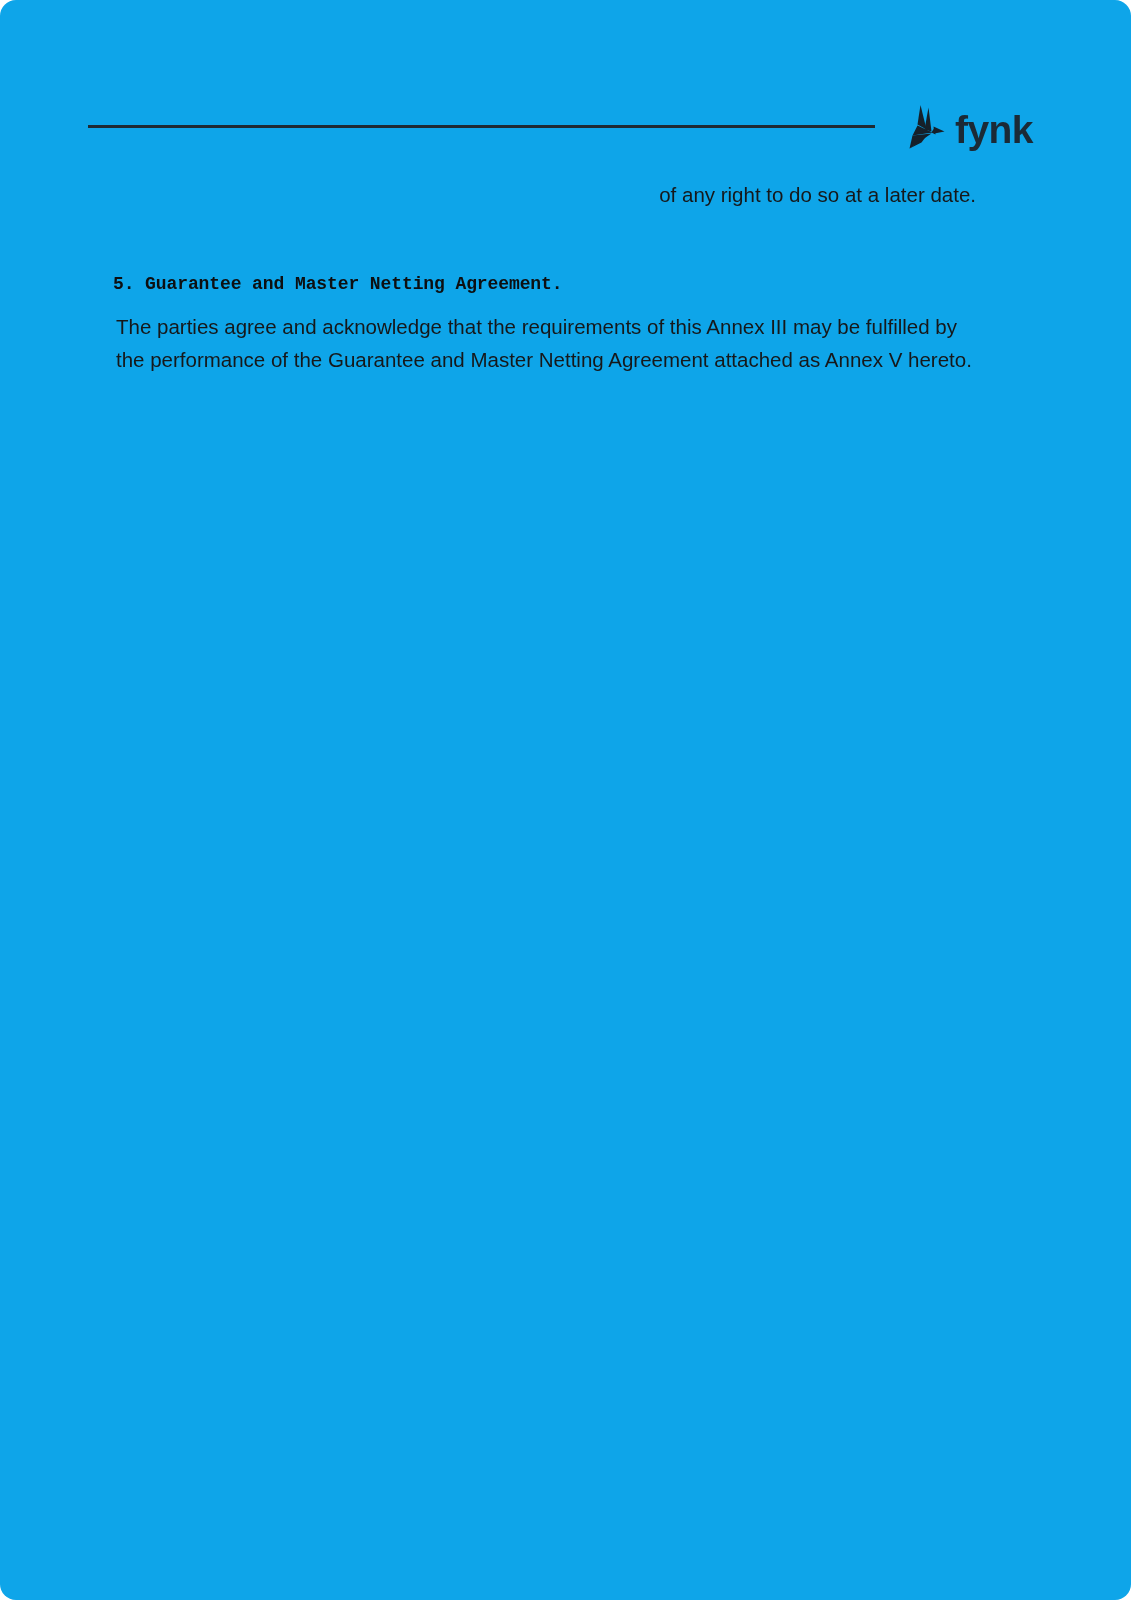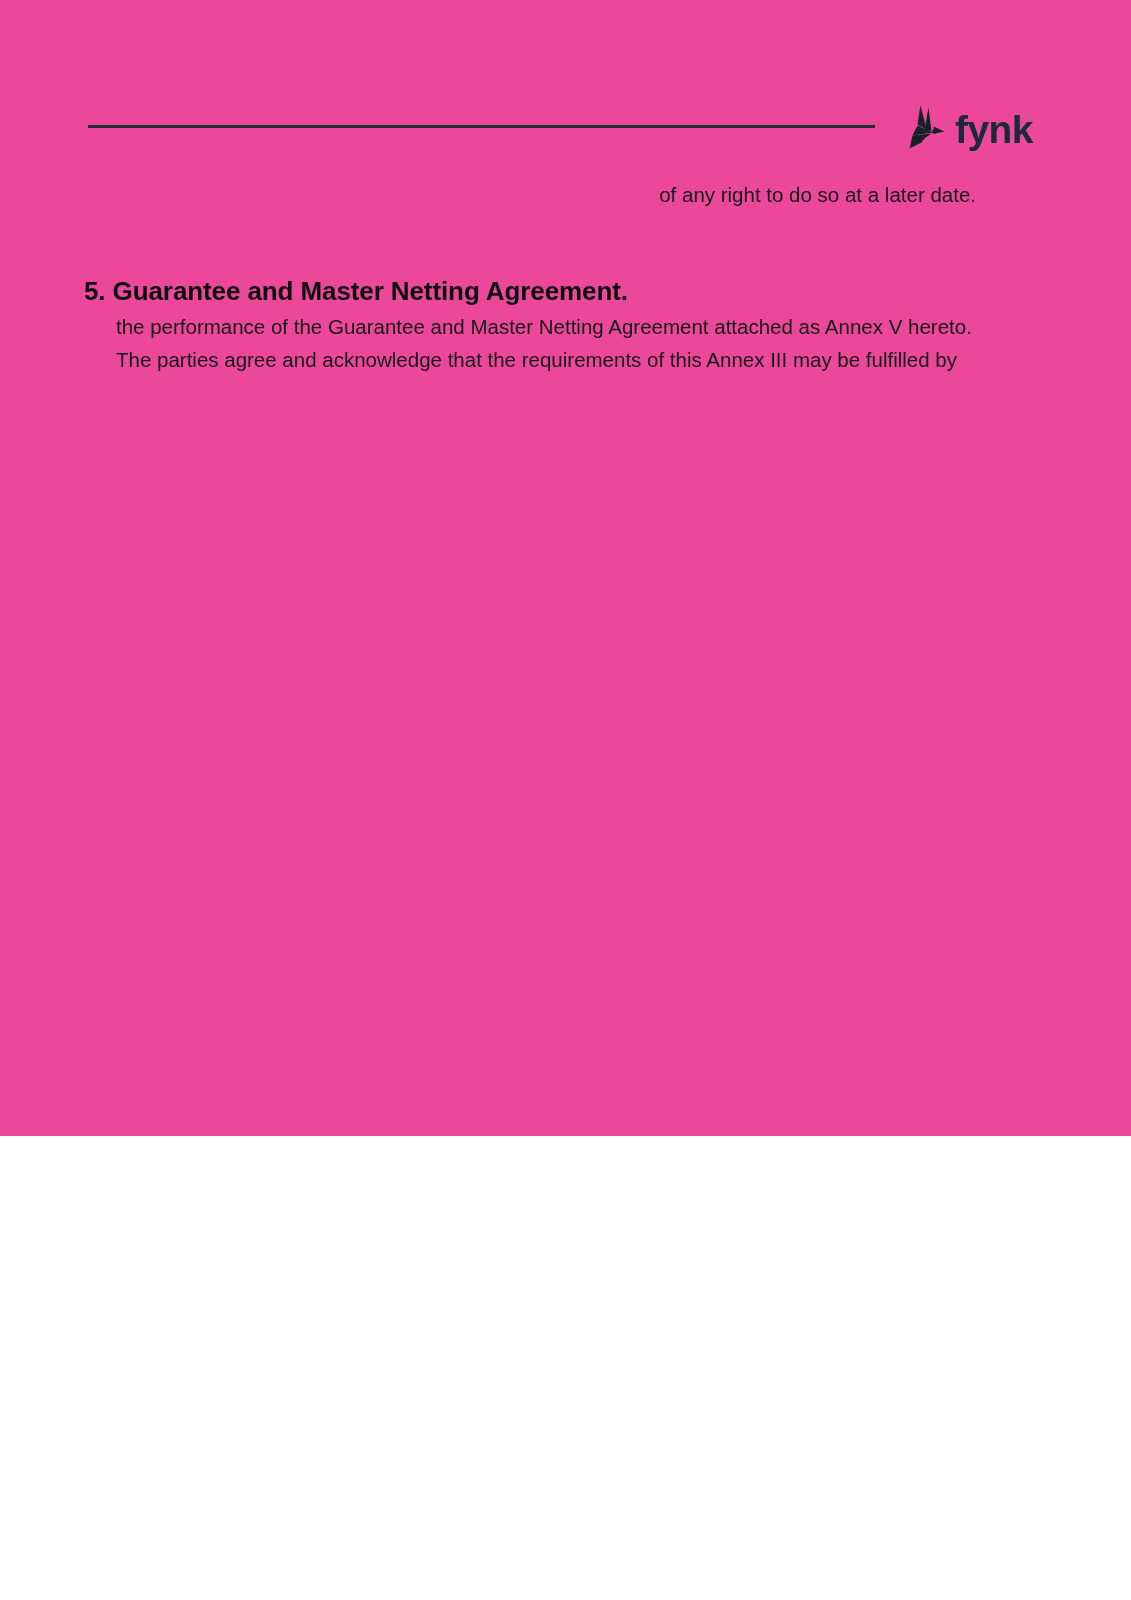--- a/index.html
+++ b/index.html
@@ -9,23 +9,24 @@
   }
 
   body {
     font-family: "Liberation Sans", sans-serif;
     -webkit-font-smoothing: antialiased;
   }
 
   .page {
     position: relative;
     width: 1131px;
-    height: 1136px;
-    background: #ec4899;
+    height: 1600px;
+    background: #0ea5e9;
     overflow: hidden;
+    border-radius: 16px;
   }
 
   
   .page-header {
     position: absolute;
     left: 0;
     top: 0;
     width: 1131px;
     height: 160px;
   }
@@ -81,28 +82,29 @@
     top: 158px;
     width: 860px;
     font-size: 20.5px;
     line-height: 31px;
     color: #16181a;
     text-align: right;
   }
 
   .section-heading {
     position: absolute;
-    left: 84px;
+    left: 113px;
     top: 254px;
     width: 900px;
-    font-size: 26px;
+    font-size: 18px;
     font-weight: bold;
     line-height: 30px;
     color: #0d0f11;
     letter-spacing: -0.1px;
+    font-family: Liberation Mono, monospace;
   }
 
   .section-body {
     position: absolute;
     left: 116px;
     top: 310px;
     width: 898px;
     font-size: 20.5px;
     line-height: 33px;
     color: #16181a;
@@ -146,22 +148,22 @@
 
   </div>
 
   <div class="content">
 
     <p class="para-continued">of any right to do so at a later date.</p>
 
     <h2 class="section-heading">5. Guarantee and Master Netting Agreement.</h2>
 
     <div class="section-body">
+      <span class="line">The parties agree and acknowledge that the requirements of this Annex III may be fulfilled by</span>
       <span class="line">the performance of the Guarantee and Master Netting Agreement attached as Annex V hereto.</span>
-      <span class="line">The parties agree and acknowledge that the requirements of this Annex III may be fulfilled by</span>
     </div>
 
   </div>
 
   <div class="page-footer">
     
     
   </div>
 
 </div>

